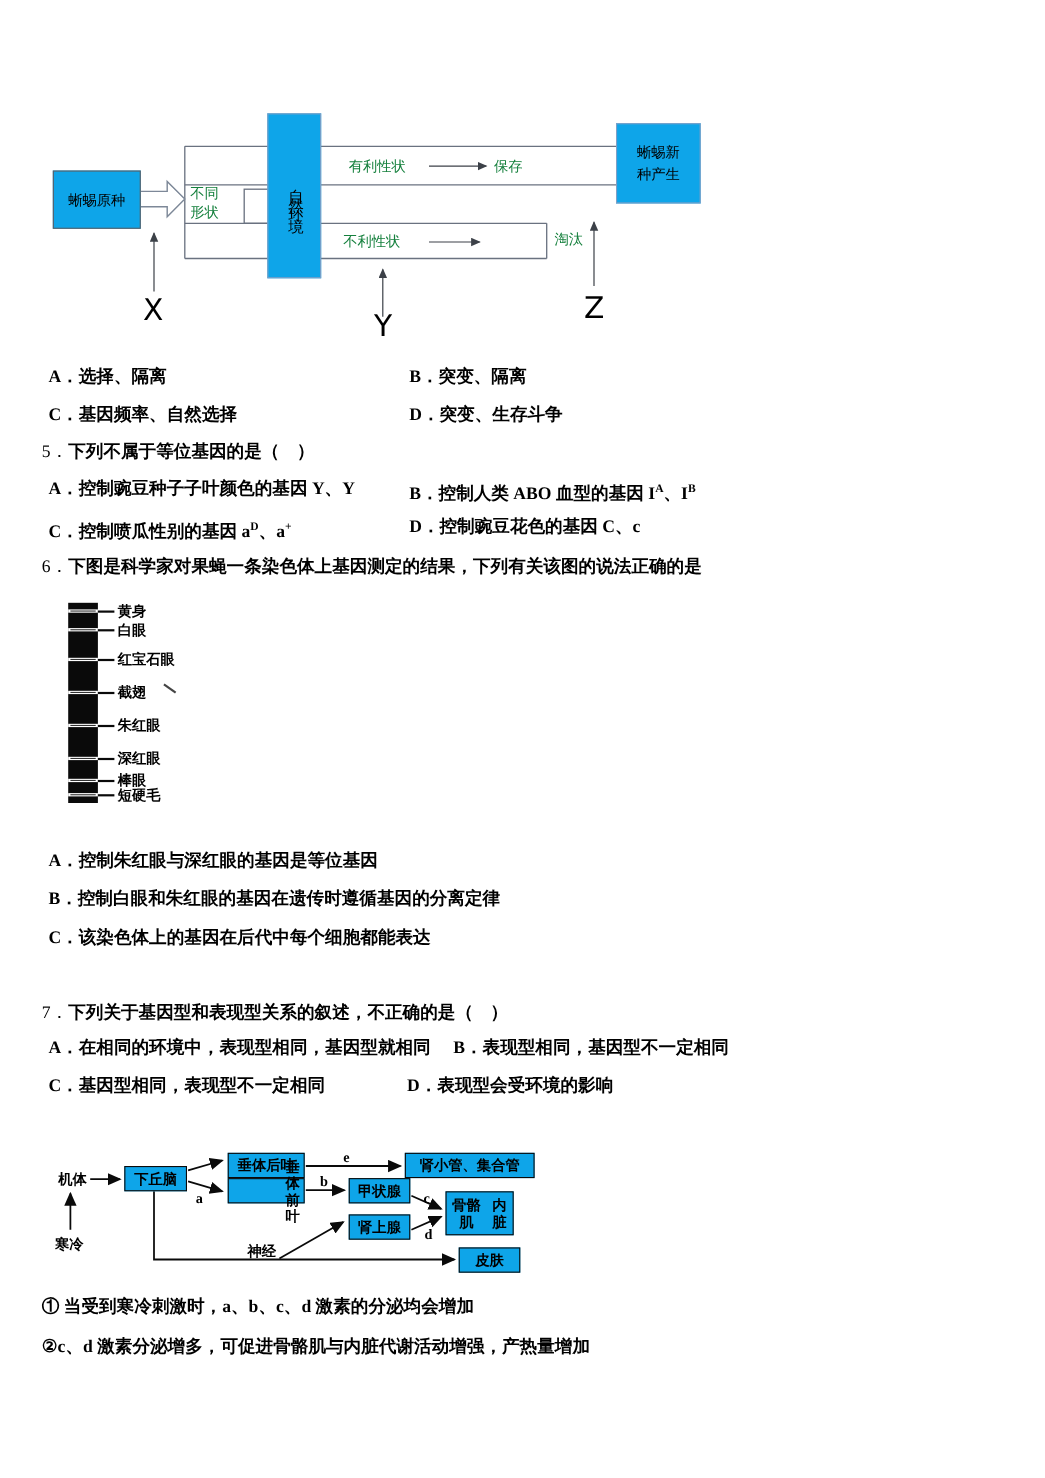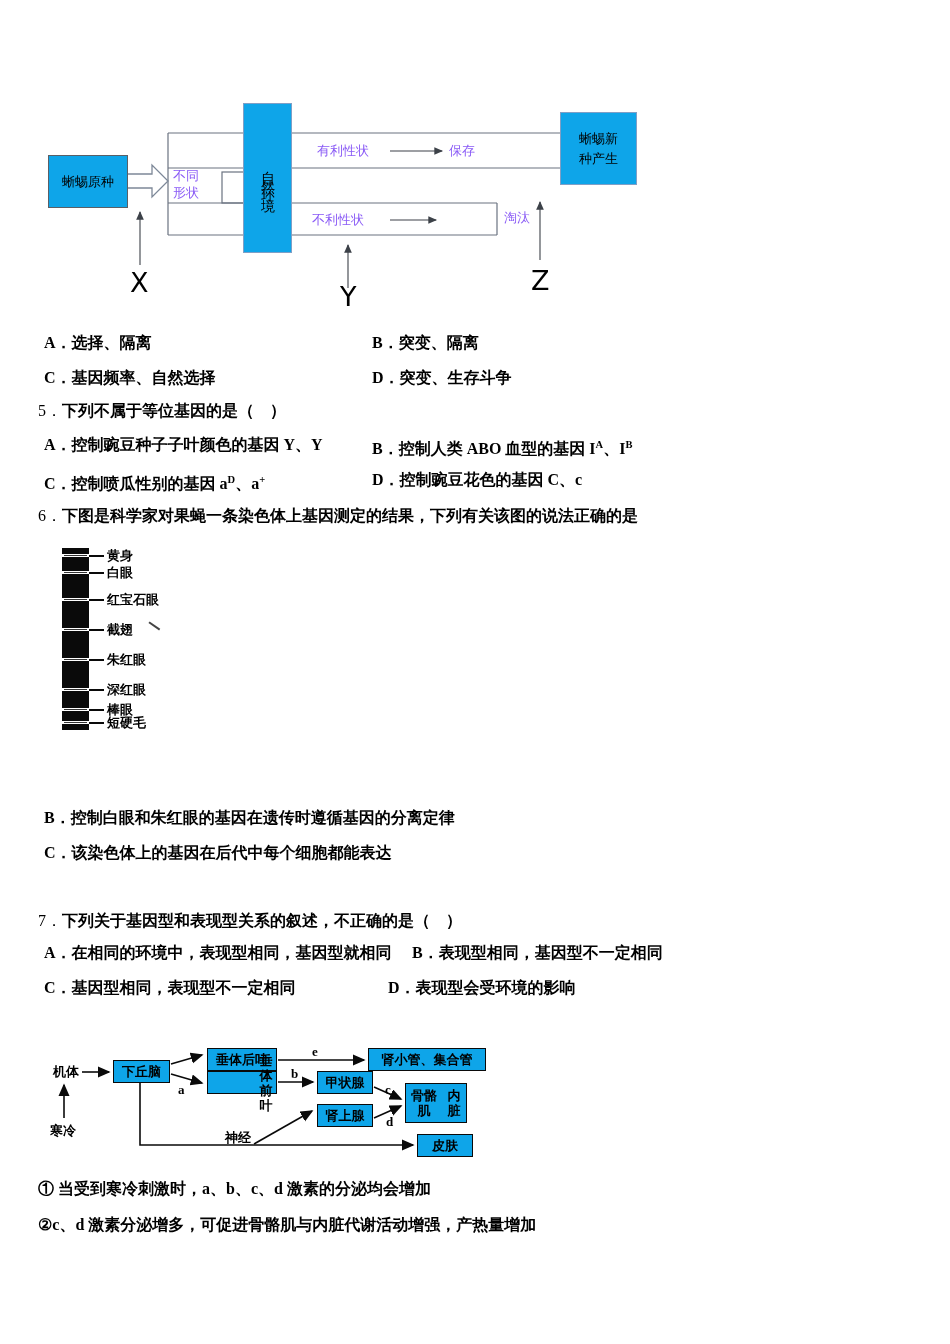--- a/index.html
+++ b/index.html
@@ -10,21 +10,21 @@
   .num{font-weight:400;}
   sup.sp{font-size:10.5px;font-weight:700;}
   
   .fig{position:absolute;}
   .fig svg{position:absolute;left:0;top:0;}
   .bx{position:absolute;display:flex;align-items:center;justify-content:center;
       text-align:center;box-sizing:border-box;background:#0ea5e9;}
   
   .f1-box{border:1px solid #5a5f66;font-size:13px;font-weight:400;z-index:2;}
   .f1-blue{border:1.4px solid #7f9fc6;font-size:13px;font-weight:400;z-index:2;}
-  .f1-label{position:absolute;font-size:13px;font-weight:400;white-space:nowrap;z-index:2;color:#8b5cf6;}
+  .f1-label{position:absolute;font-size:13px;font-weight:400;white-space:nowrap;z-index:2;color:#15803d;}
   .f1-wrap{white-space:normal;line-height:17px;}
   .vert{writing-mode:vertical-lr;text-orientation:upright;letter-spacing:9px;font-size:14px;}
   .xyz{position:absolute;font-size:27px;font-weight:400;z-index:2;
        font-family:"DejaVu Sans","Liberation Sans",sans-serif;}
   
   .f2-box{border:1.6px solid #0a0a0a;font-size:13px;font-weight:700;z-index:2;line-height:15px;}
   .f2-label{position:absolute;font-size:13px;font-weight:700;white-space:nowrap;z-index:2;}
   .f2-letter{position:absolute;font-size:13px;font-weight:700;z-index:2;}
   
   .chr-bar{position:absolute;background:#0a0a0a;}
@@ -142,30 +142,31 @@
     <div class="chr-label" style="left:52px;top:19px;">白眼</div>
     <div class="chr-label" style="left:52px;top:46px;">红宝石眼</div>
     <div class="chr-label" style="left:52px;top:76px;">截翅</div>
     <div class="chr-mark" style="left:93px;top:80px;"></div>
     <div class="chr-label" style="left:52px;top:106px;">朱红眼</div>
     <div class="chr-label" style="left:52px;top:136px;">深红眼</div>
     <div class="chr-label" style="left:52px;top:156px;">棒眼</div>
     <div class="chr-label" style="left:52px;top:169px;">短硬毛</div>
   </div>
 
+  <div class="t" style="left:44px;top:773px;">A．控制朱红眼与深红眼的基因是等位基因</div>
   <div class="t" style="left:44px;top:808px;">B．控制白眼和朱红眼的基因在遗传时遵循基因的分离定律</div>
   <div class="t" style="left:44px;top:843px;">C．该染色体上的基因在后代中每个细胞都能表达</div>
 
   <div class="t" style="left:38px;top:911px;">
     <span class="num">7．</span><span>下列关于基因型和表现型关系的叙述，不正确的是（　）</span>
   </div>
   <div class="t" style="left:44px;top:943px;">A．在相同的环境中，表现型相同，基因型就相同</div>
   <div class="t" style="left:412px;top:943px;">B．表现型相同，基因型不一定相同</div>
   <div class="t" style="left:44px;top:978px;">C．基因型相同，表现型不一定相同</div>
-  <div class="t" style="left:370px;top:978px;margin-left:18px;">D．表现型会受环境的影响</div>
+  <div class="t" style="left:370px;top:978px;">D．表现型会受环境的影响</div>
 
 
   <div class="fig" style="left:40px;top:1042px;width:470px;height:122px;">
     <svg width="470" height="122" viewBox="0 0 470 122">
       <defs>
         <marker id="ah2" markerWidth="9" markerHeight="8" refX="7" refY="3.5" orient="auto">
           <path d="M0,0 L8,3.5 L0,7 Z" fill="#0a0a0a"></path>
         </marker>
       </defs>
       <g stroke="#0a0a0a" stroke-width="1.6" fill="none" marker-end="url(#ah2)">

